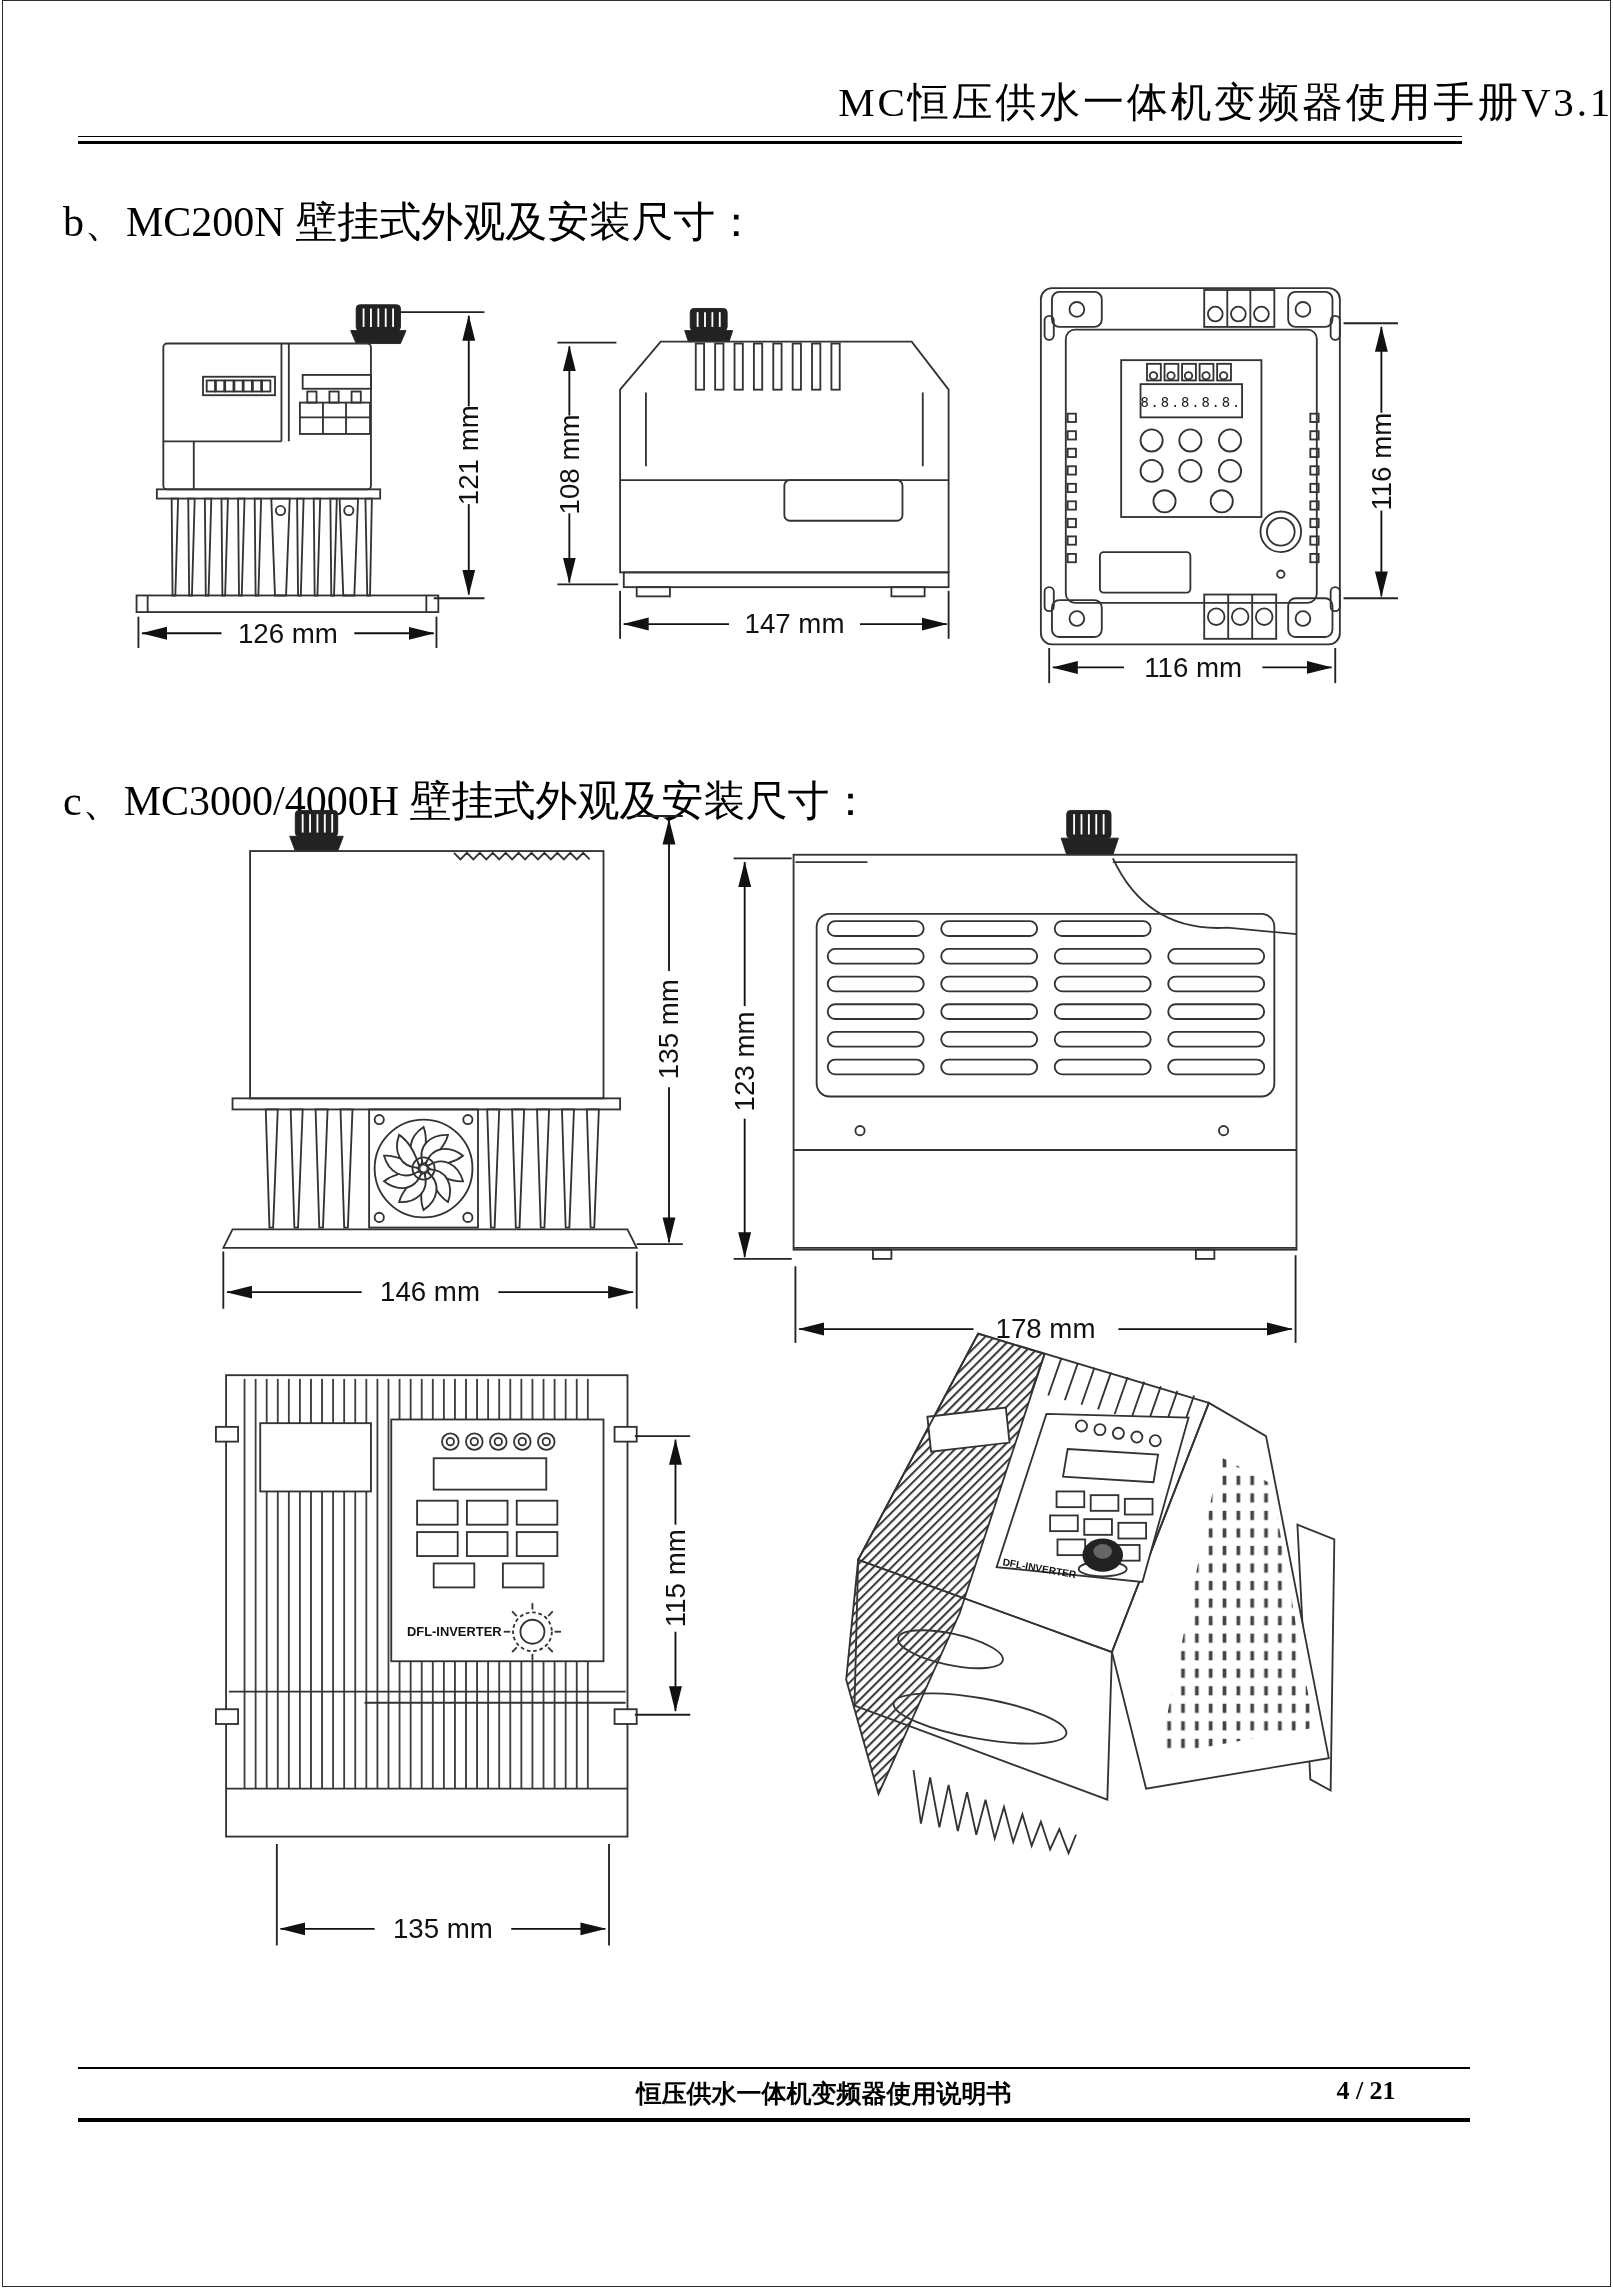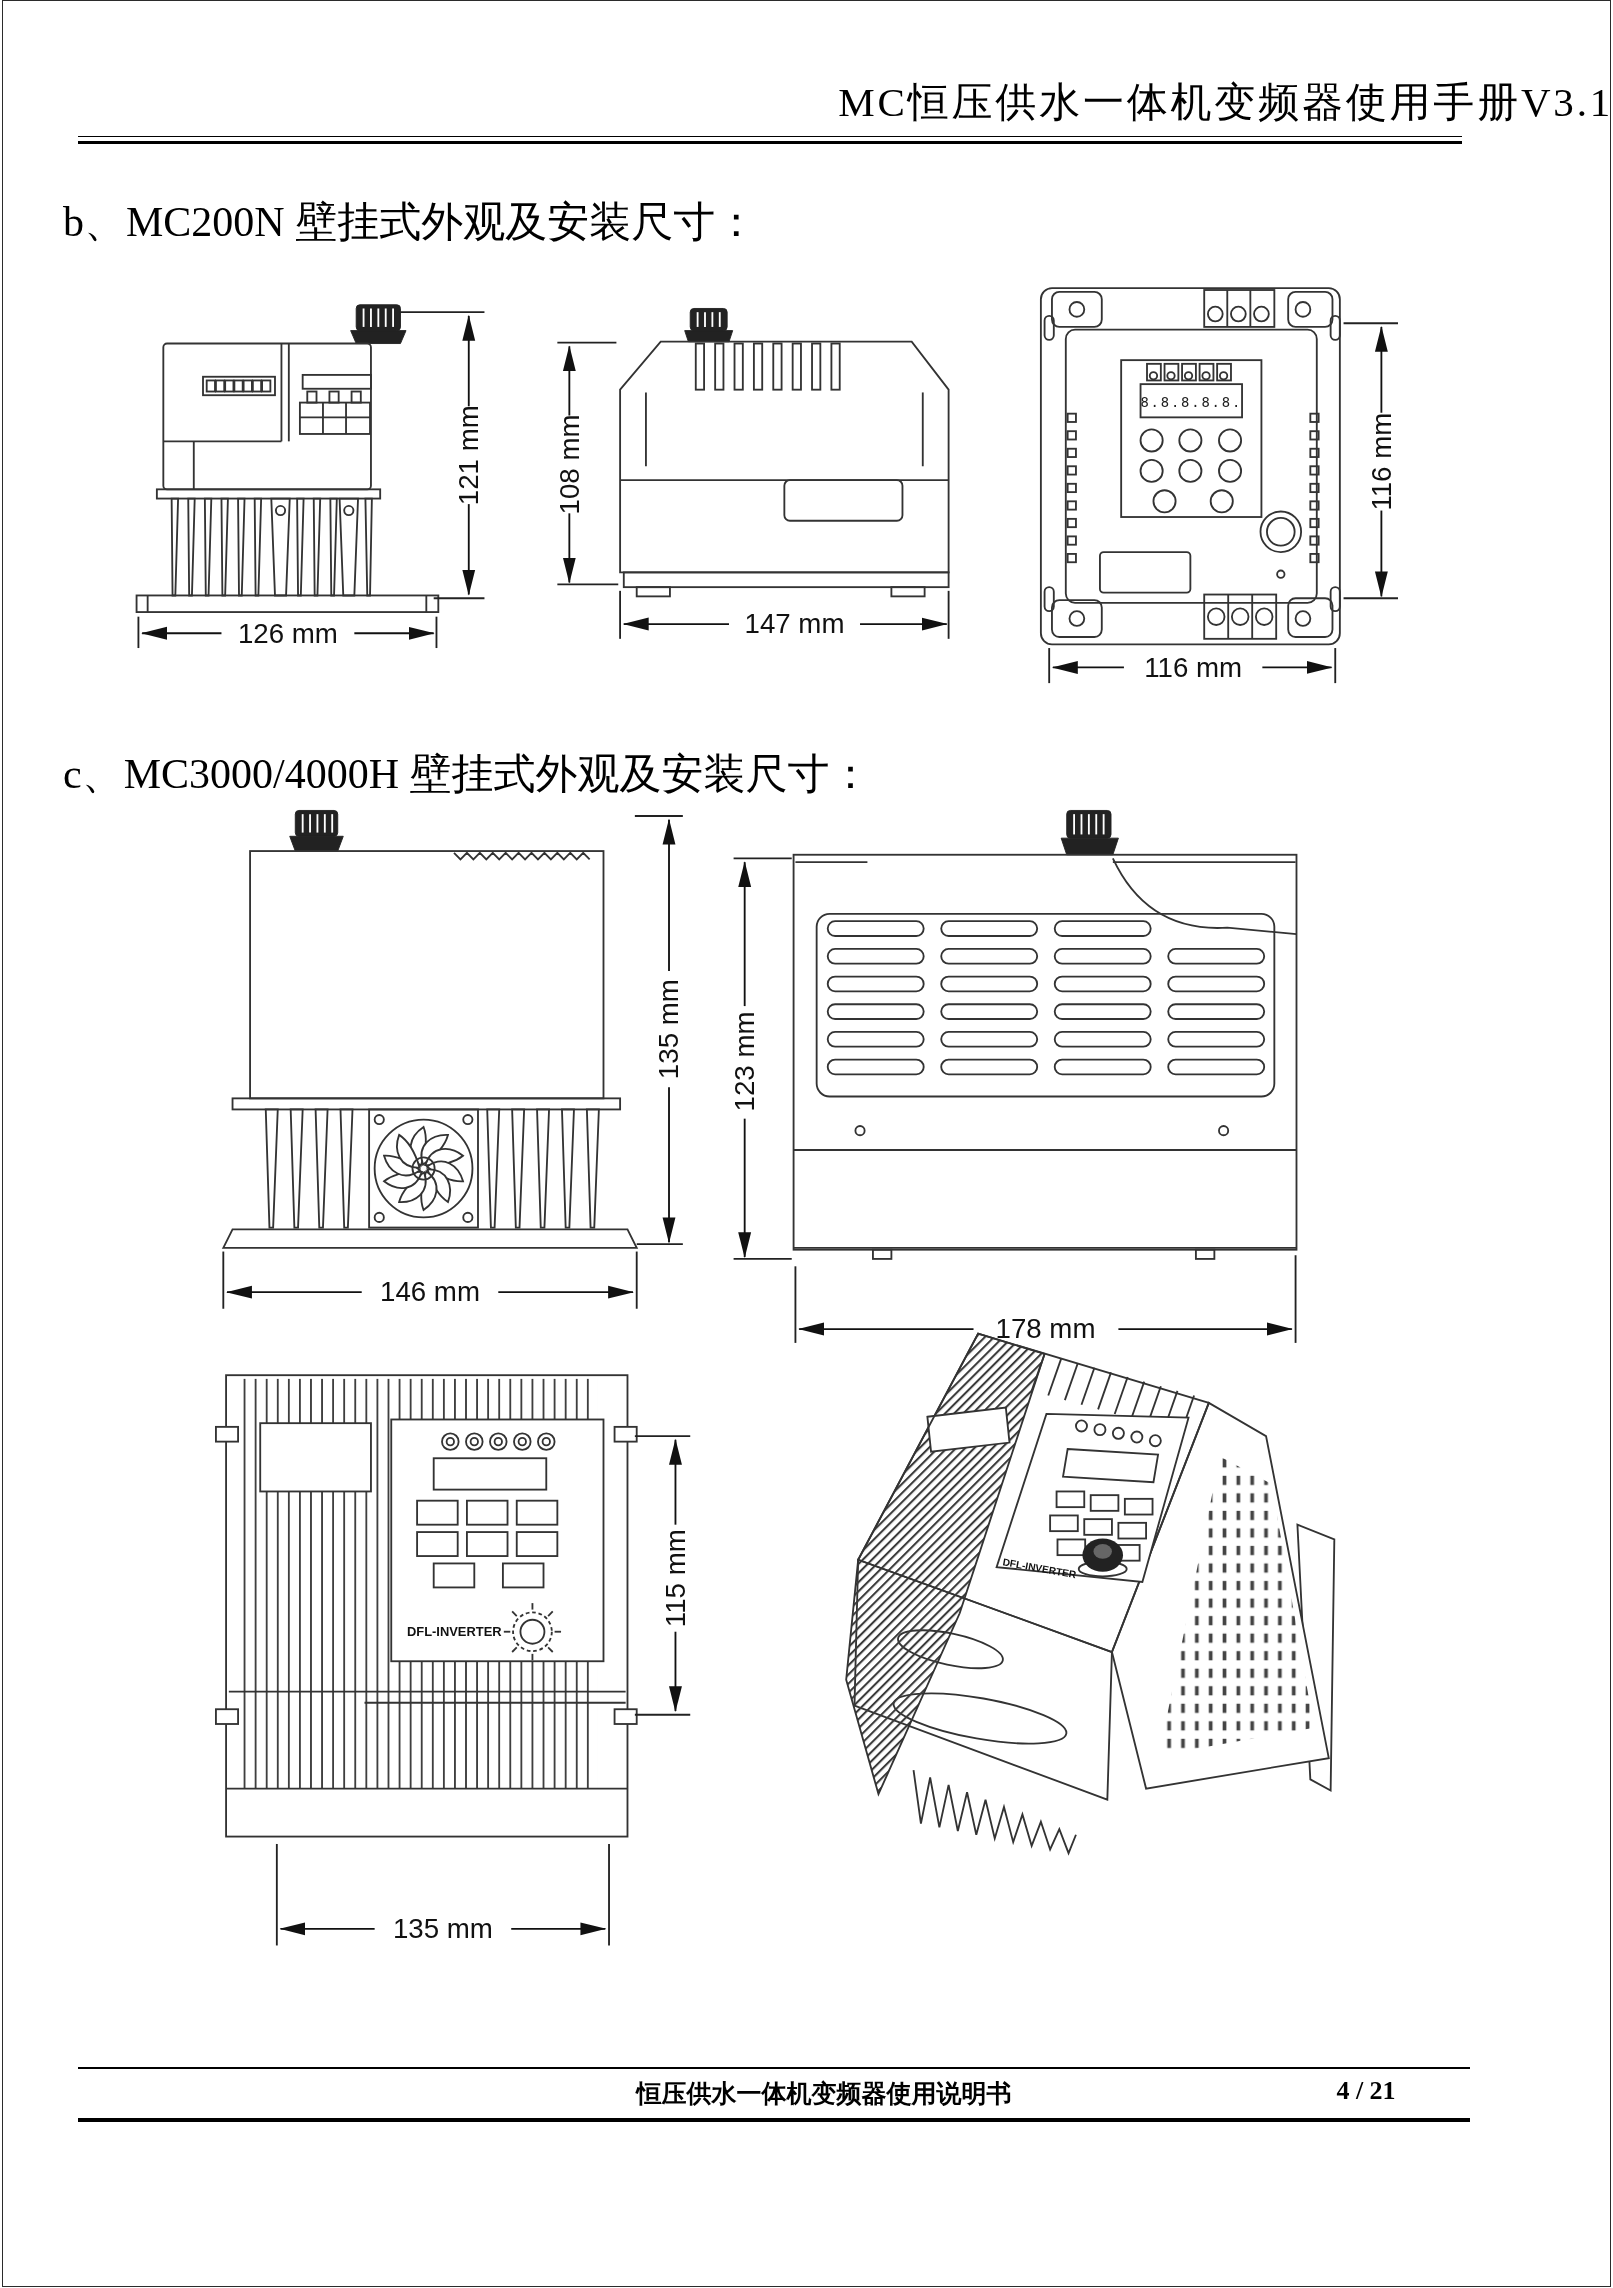--- a/index.html
+++ b/index.html
@@ -5,21 +5,21 @@
   html,body{margin:0;padding:0;background:#fff;}
   .page{position:relative;width:1613px;height:2289px;background:#fff;overflow:hidden;
         font-family:"Liberation Serif", serif;color:#000;}
   .frame{position:absolute;left:1.8px;top:0px;right:1.8px;bottom:1.8px;border:1.8px solid #2b2b2b;}
   .title{position:absolute;left:0;right:0;top:59px;text-align:right;font-size:41px;
          letter-spacing:2.8px;font-family:"Liberation Serif", serif;margin-top:16px;}
   .rule-header{position:absolute;left:78px;top:136px;width:1384px;height:3.7px;
          border-top:1.8px solid #000;border-bottom:3.7px solid #000;}
   .heading{position:absolute;font-size:42px;font-family:"Liberation Serif", serif;}
   .heading-b{left:63px;top:194px;}
-  .heading-c{left:63px;top:746px;}
+  .heading-c{left:63px;top:773px;}
   .drawing-svg{position:absolute;left:0;top:0;}
   .footer-rule-top{position:absolute;left:78px;top:2067px;width:1392px;border-top:2.8px solid #000;}
   .footer-rule-bottom{position:absolute;left:78px;top:2118px;width:1392px;border-top:4.6px solid #000;}
   .footer-title{position:absolute;left:0;right:0;top:2077px;text-align:center;
          font-size:25px;font-weight:600;font-family:"Liberation Serif", serif;padding-left:35px;}
   .footer-page{position:absolute;left:1292px;top:2076px;width:148px;text-align:center;
          font-size:26px;font-weight:bold;font-family:"Liberation Serif", serif;}
   .ln{stroke:#333;stroke-width:2;fill:none;}
   .lnf{stroke:#333;stroke-width:2;fill:#fff;}
   .dark{fill:#222;stroke:#222;}

